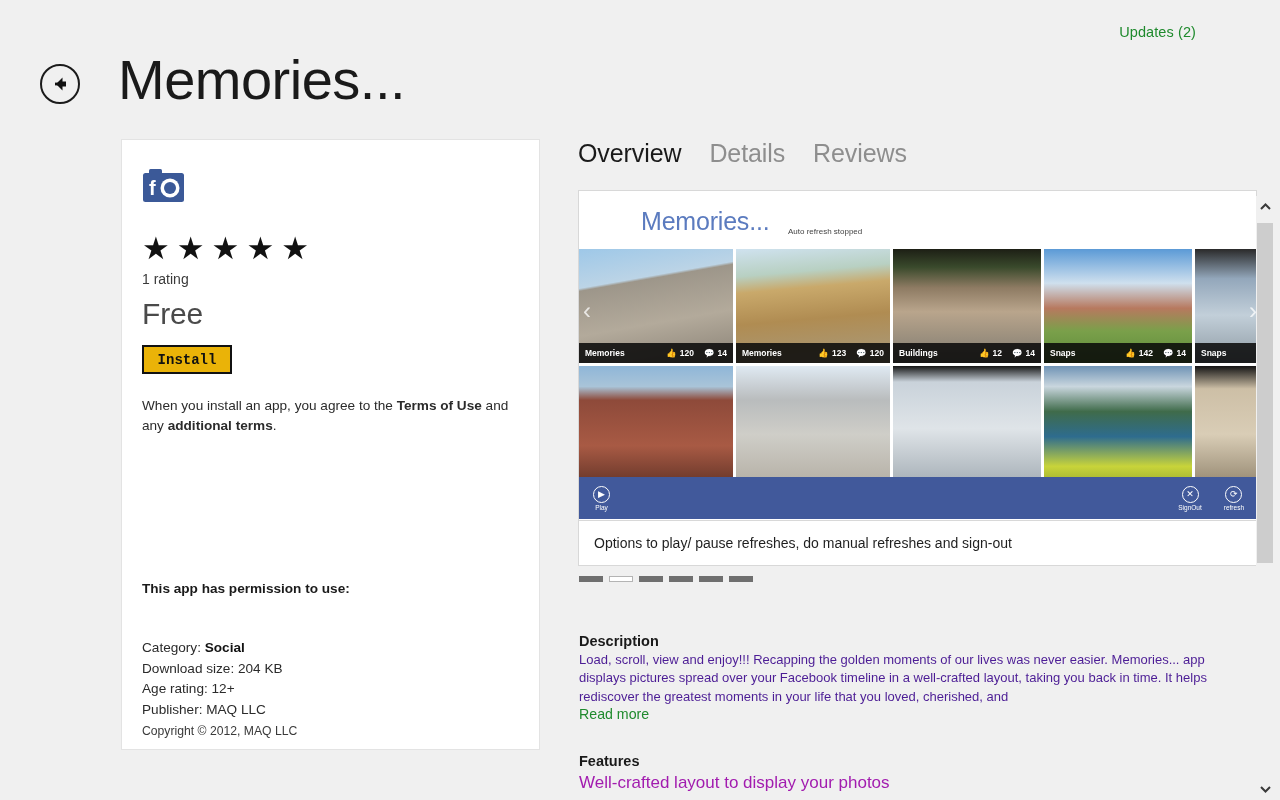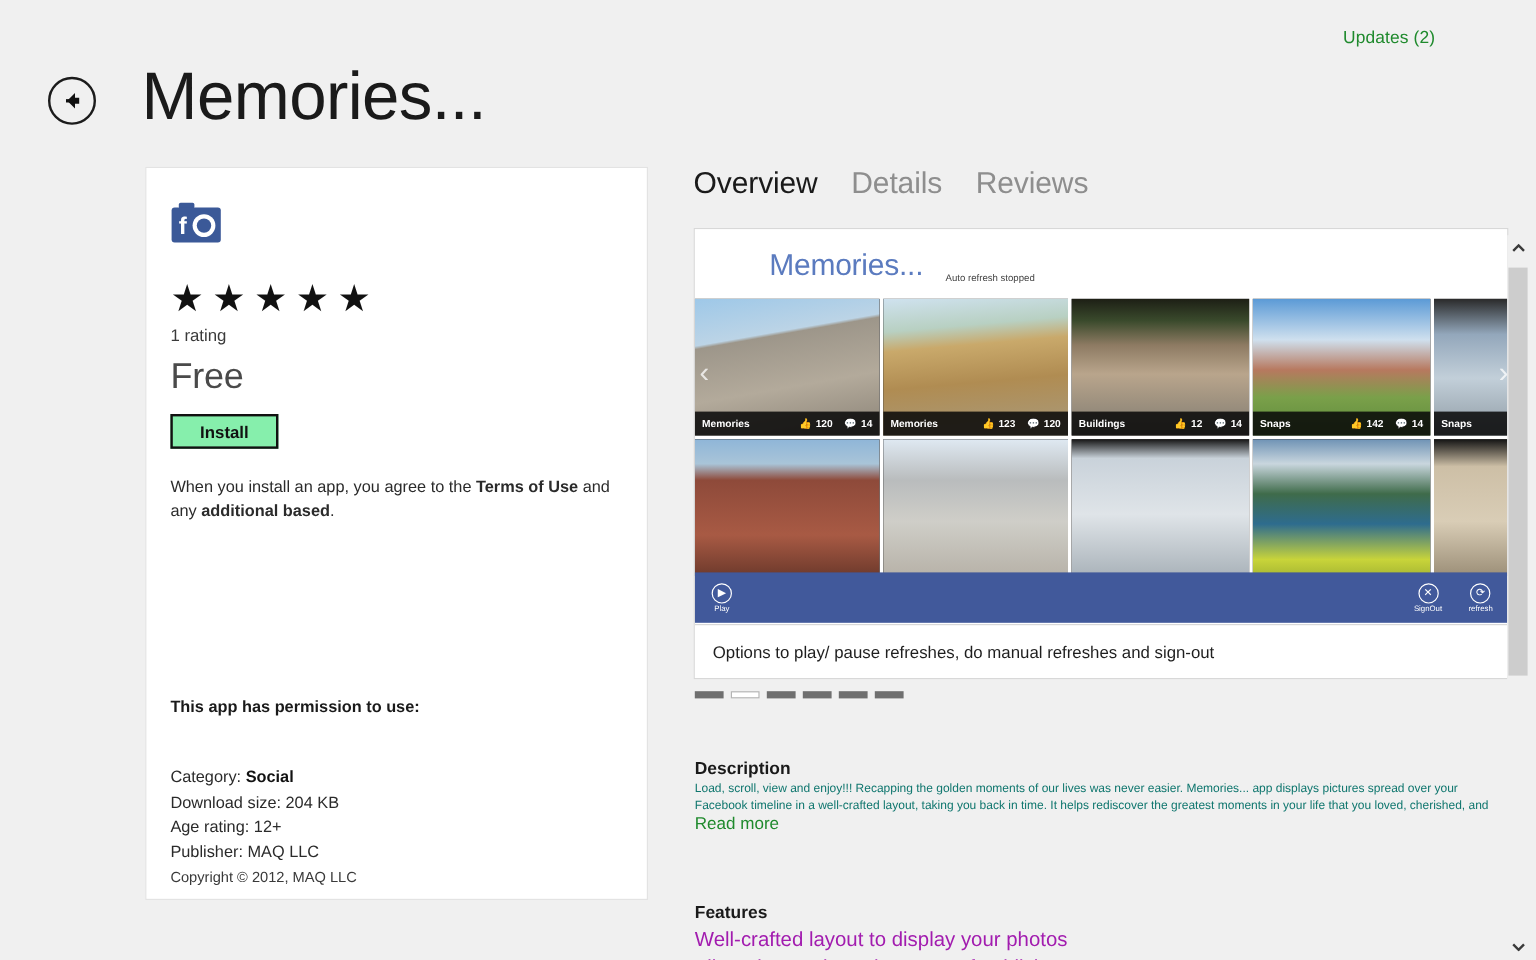--- a/index.html
+++ b/index.html
@@ -40,22 +40,22 @@
     width: 419px; height: 611px;
     background: #ffffff; border: 1px solid #e3e3e3;
     padding: 26px 22px 0 20px;
   }
   .app-icon { width: 44px; height: 40px; position: relative; }
   .stars { margin-top: 27px; display: flex; gap: 7px; color: #111; font-size: 31px; line-height: 1; }
   .rating-count { margin-top: 7px; font-size: 14px; color: #3a3a3a; }
   .price { margin-top: 10px; font-size: 30px; font-weight: 400; color: #4a4a4a; letter-spacing: -0.2px; }
   .install-btn {
     margin-top: 14px; width: 90px; height: 29px;
-    border: 2px solid #111; background: #86efac;
-    font-family: Liberation Sans, sans-serif;
+    border: 2px solid #111; background: #eab308;
+    font-family: Liberation Mono, monospace;
     font-size: 14px; font-weight: 700; color: #111;
     cursor: pointer;
   }
   .terms { margin-top: 22px; font-size: 13.6px; line-height: 1.5; color: #2b2b2b; width: 382px; }
   .terms b { font-weight: 700; }
 
   .perm-block { position: absolute; left: 20px; top: 441px; width: 380px; }
   .perm-title { font-size: 13.6px; font-weight: 700; color: #1a1a1a; }
   .perm-item { font-size: 13.6px; color: #2b2b2b; margin-top: 2px; }
   .meta-block { position: absolute; left: 20px; top: 498px; width: 380px; }
@@ -115,21 +115,21 @@
     display: flex; align-items: center; padding-left: 15px;
     font-size: 14px; color: #1f1f1f;
   }
 
   .dots { position: absolute; left: 1px; top: 437px; display: flex; gap: 6px; }
   .dot { width: 24px; height: 6px; background: #6f6f6f; cursor: pointer; }
   .dot.active { background: #fff; border: 1px solid #b4b4b4; }
 
   .section { position: absolute; left: 1px; width: 665px; }
   .sec-title { font-size: 14.5px; font-weight: 700; color: #1a1a1a; margin-bottom: 2px; }
-  .sec-body { font-size: 10px; line-height: 1.42; color: #0f766e; }
+  .sec-body { font-size: 13px; line-height: 1.42; color: #4c1d95; }
   .read-more { font-size: 14.2px; color: #1f8a2d; cursor: pointer; }
   .feat-line { font-size: 17px; line-height: 1.42; color: #a21caf; }
 
   
   .scrollbar { position: absolute; right: 6px; top: 196px; width: 18px; height: 604px; background: #f0f0f0; }
   .sb-arrow { width: 18px; height: 22px; display: flex; align-items: center; justify-content: center; cursor: pointer; }
   .sb-arrow svg { display: block; }
   .sb-track { position: absolute; left: 1px; top: 22px; width: 16px; height: 560px; }
   .sb-thumb { position: absolute; left: 0; top: 5px; width: 16px; height: 340px; background: #cdcdcd; cursor: pointer; }
   .sb-bottom { position: absolute; left: 0; bottom: 0; }
@@ -170,21 +170,21 @@
       <span>★</span>
       <span>★</span>
       <span>★</span>
       <span>★</span>
     </div>
     <div class="rating-count">1 rating</div>
     <div class="price">Free</div>
     <button class="install-btn">Install</button>
 
     <div class="terms">
-      <span>When you install an app, you agree to the </span><b>Terms of Use</b><span> and any </span><b>additional based</b><span>.</span>
+      <span>When you install an app, you agree to the </span><b>Terms of Use</b><span> and any </span><b>additional terms</b><span>.</span>
     </div>
 
     <div class="perm-block">
       <div class="perm-title">This app has permission to use:</div>
     </div>
 
     <div class="meta-block">
       <div class="meta-line"><span>Category: </span><b>Social</b></div>
       <div class="meta-line">Download size: 204 KB</div>
       <div class="meta-line">Age rating: 12+</div>

